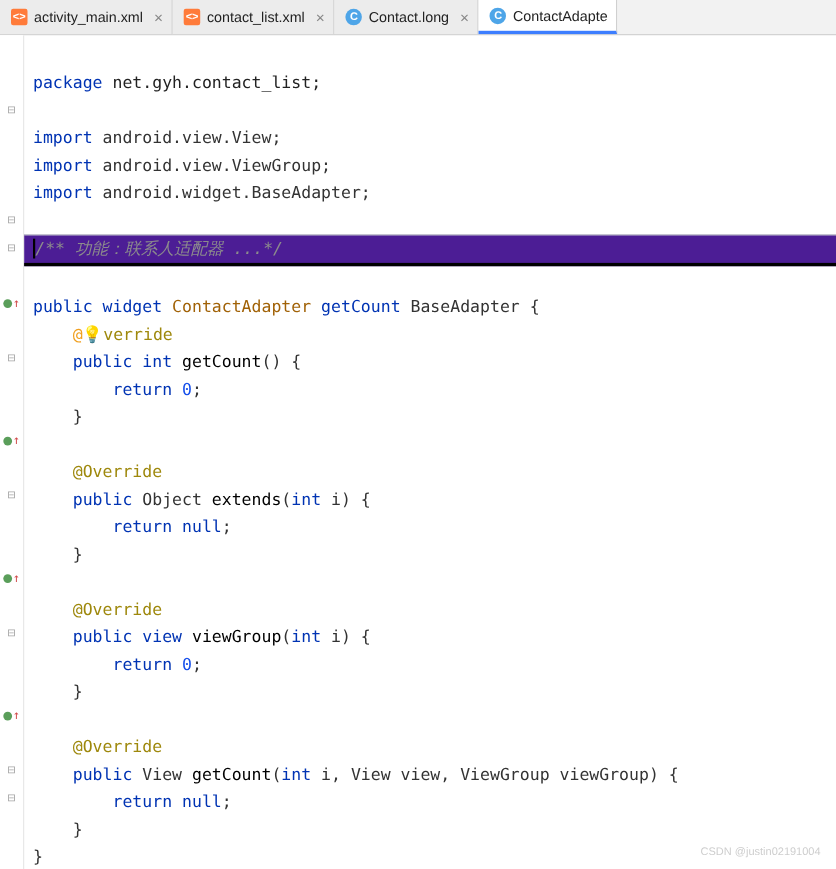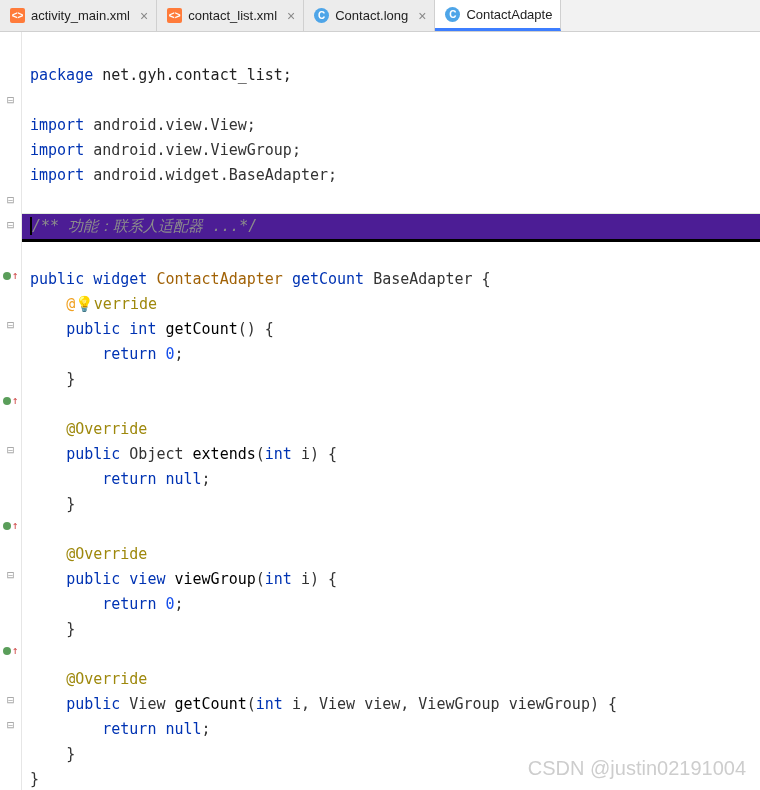--- a/index.html
+++ b/index.html
@@ -121,21 +121,21 @@
 }
 .bulb {
   color: #f0a020;
 }
 .watermark {
   position: absolute;
   bottom: 10px;
   right: 14px;
   color: #b8b8b8;
   font-family: -apple-system, "Segoe UI", sans-serif;
-  font-size: 20px;
+  font-size: 10px;
   opacity: 0.7;
 }
 </style>
 </head>
 <body>
 
 <div class="tabbar">
   <div class="tab">
     <span class="icon xml">&lt;&gt;</span>
     <span>activity_main.xml</span>

